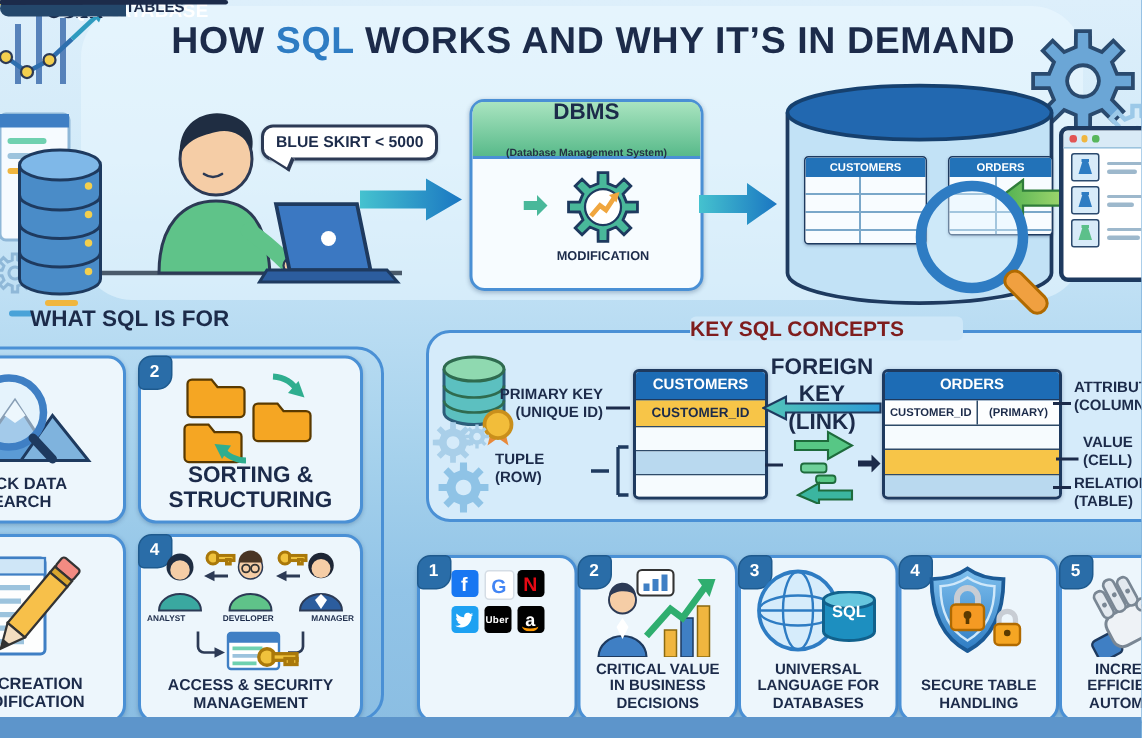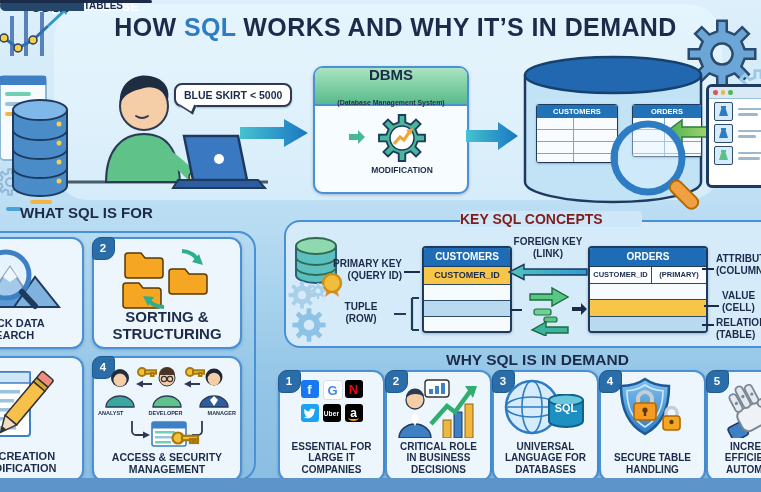--- a/index.html
+++ b/index.html
@@ -380,37 +380,37 @@
     <polygon points="46,50 49,62 42,57" fill="#e8893a"></polygon>
     <circle cx="42" cy="48" r="9" fill="#f2bd3a" stroke="#c98f1b" stroke-width="2.5"></circle>
   </svg>
   <svg class="abs" style="left:285;top:278" width="52" height="66">
     <use href="#gearP" transform="translate(17,17) scale(0.85)" fill="#a9cfe9"></use>
     <use href="#gearP" transform="translate(33,13) scale(0.5)" fill="#a9cfe9"></use>
     <use href="#gearP" transform="translate(24,47) scale(1.05)" fill="#8fc3e6"></use>
   </svg>
 
   <div class="klabel" style="left:318px;top:258px;width:84px;text-align:right">PRIMARY KEY
-(QUERY ID)</div>
+(UNIQUE ID)</div>
   <div class="kline" style="left:404px;top:271px;width:16px"></div>
-  <div class="klabel" style="left:330px;top:301px;width:62px;text-align:center">TUPLE
+  <div class="klabel" style="left:330px;top:301px;width:62px;text-align:left">TUPLE
 (ROW)</div>
   <svg class="abs" style="left:392;top:295" width="30" height="40">
     <path d="M2,19 H14 M20,3 H27 M20,3 V35 M20,35 H27" stroke="#1e3a5f" stroke-width="2.2" fill="none"></path>
   </svg>
 
   <div class="kt" style="left:422px;top:246px;width:86px">
     <div class="hd">CUSTOMERS</div>
     <div class="r" style="height:17px;background:#f7c548;font-size:9px;font-weight:bold;color:#1c2b4a;text-align:center;line-height:17px">CUSTOMER_ID</div>
     <div class="r" style="height:15px;background:#f6fbfe"></div>
     <div class="r" style="height:15px;background:#b9d9ef"></div>
     <div class="r" style="height:14px;background:#f6fbfe"></div>
   </div>
 
-  <div class="klabel" style="left:506px;top:236px;width:84px;text-align:center;font-size:10px">FOREIGN KEY
+  <div class="klabel" style="left:506px;top:236px;width:84px;text-align:center;font-size:15px">FOREIGN KEY
 (LINK)</div>
   <svg class="abs" style="left:508;top:263" width="80" height="18">
     <defs>
         <linearGradient id="g4" x1="0" y1="0" x2="1" y2="0">
           <stop offset="0" stop-color="#52c4b8"></stop>
           <stop offset="1" stop-color="#2e9bd6"></stop>
         </linearGradient>
       </defs>
     <polygon points="79,6 16,6 16,1.5 1,9 16,16.5 16,12 79,12" fill="url(#g4)" stroke="#1e3a5f" stroke-width="1.4"></polygon>
   </svg>
@@ -441,63 +441,59 @@
   <div class="klabel" style="left:716px;top:253px;width:70px">ATTRIBUTE
 (COLUMN)</div>
   <div class="kline" style="left:704px;top:305px;width:15px"></div>
   <div class="klabel" style="left:722px;top:290px;width:60px">VALUE
 (CELL)</div>
   <div class="kline" style="left:702px;top:324px;width:12px"></div>
   <div class="klabel" style="left:716px;top:317px;width:70px">RELATION
 (TABLE)</div>
 
   <div class="hline" style="left:286;top:359;width:152px"></div>
-  <div class="sec-title" style="left:446px;top:351px;width:204px;font-size:15.5px">WHY SQL IS IN DEMAND</div>
   <div class="hline" style="left:658;top:359;width:103px"></div>
 
   <div class="card" style="left:278px;top:370px;width:103px;height:108px">
     <div class="badge">1</div>
     <div class="abs" style="left:0;right:0;top:8px;display:grid;grid-template-columns:repeat(3,18px);gap:4px;justify-content:center">
       <div class="lg" style="background:#1877f2;color:#fff;font-size:13px">f</div>
       <div class="lg" style="background:#fff;color:#4285F4;font-size:13px;border:1px solid #d5dde5">G</div>
       <div class="lg" style="background:#000;color:#e50914;font-size:13px">N</div>
       <div class="lg" style="background:#1da1f2">
         <svg width="13" height="13" viewBox="0 0 16 16">
             <path fill="#fff" d="M15.3,3.2c-.5.2-1.1.4-1.6.5.6-.4,1-.9,1.2-1.6-.6.3-1.2.6-1.8.7C12.5,2.2,11.7,1.8,10.9,1.8c-1.7,0-3,1.4-3,3,0,.2,0,.5.1.7C5.5,5.4,3.3,4.2,1.8,2.4,1.5,2.9,1.4,3.4,1.4,4c0,1,.5,2,1.3,2.5-.5,0-1-.2-1.4-.4v0c0,1.5,1,2.7,2.4,3-.3.1-.5.1-.8.1-.2,0-.4,0-.6-.1.4,1.2,1.5,2.1,2.8,2.1-1,.8-2.3,1.3-3.7,1.3-.2,0-.5,0-.7,0C1.9,13.4,3.5,13.9,5.2,13.9c5.7,0,8.8-4.7,8.8-8.8v-.4C14.5,4.3,15,3.8,15.3,3.2Z"></path>
           </svg>
       </div>
       <div class="lg" style="background:#000;color:#fff;font-size:6.5px;letter-spacing:.2px">Uber</div>
       <div class="lg" style="background:#000;color:#fff;font-size:12px;position:relative">
         <span>a</span>
         <span style="position:absolute;left:3px;top:10px;width:11px;height:5px;border-bottom:2px solid #ff9900;border-radius:50%"></span>
       </div>
     </div>
-    <div class="card-label">ESSENTIAL FOR
-LARGE IT
-COMPANIES</div>
   </div>
 
   <div class="card" style="left:385px;top:370px;width:103px;height:108px">
     <div class="badge">2</div>
     <svg class="abs" style="left:10;top:6" width="84" height="60" viewBox="0 0 84 60">
       <rect x="46" y="42" width="8" height="18" fill="#f0b63f" stroke="#8a6a10" stroke-width="1"></rect>
       <rect x="57" y="34" width="8" height="26" fill="#3f7fc4" stroke="#1e3a5f" stroke-width="1"></rect>
       <rect x="68" y="26" width="8" height="34" fill="#f0b63f" stroke="#8a6a10" stroke-width="1"></rect>
       <polyline points="34,46 50,28 58,34 74,12" fill="none" stroke="#2fae6f" stroke-width="4.5"></polyline>
       <polygon points="68,8 80,8 76,20" fill="#2fae6f"></polygon>
       <rect x="28" y="2" width="24" height="17" rx="3" fill="#fff" stroke="#333" stroke-width="1.4"></rect>
       <rect x="32" y="11" width="4" height="5" fill="#3f7fc4"></rect>
         <rect x="38" y="8" width="4" height="8" fill="#3f7fc4"></rect>
         <rect x="44" y="5" width="4" height="11" fill="#3f7fc4"></rect>
       <circle cx="18" cy="22" r="9" fill="#f5cda6" stroke="#2c3a55" stroke-width="1.3"></circle>
       <path d="M9,20 a9,9 0 0 1 18,-1 c-4,-4 -14,-4 -18,1 z" fill="#2c3a55"></path>
       <path d="M2,60 a16,14 0 0 1 32,0 z" fill="#3f7fc4" stroke="#1e3a5f" stroke-width="1.4"></path>
       <polygon points="18,34 14,40 18,48 22,40" fill="#fff"></polygon>
     </svg>
-    <div class="card-label">CRITICAL ROLE
+    <div class="card-label">CRITICAL VALUE
 IN BUSINESS
 DECISIONS</div>
   </div>
 
   <div class="card" style="left:492px;top:370px;width:103px;height:108px">
     <div class="badge">3</div>
     <svg class="abs" style="left:8;top:5" width="60" height="60">
       <circle cx="30" cy="30" r="26" fill="#d6ecfb" stroke="#2e7cc3" stroke-width="2.5"></circle>
       <ellipse cx="30" cy="30" rx="26" ry="10" fill="none" stroke="#2e7cc3" stroke-width="1.6"></ellipse>
       <ellipse cx="30" cy="30" rx="10" ry="26" fill="none" stroke="#2e7cc3" stroke-width="1.6"></ellipse>

